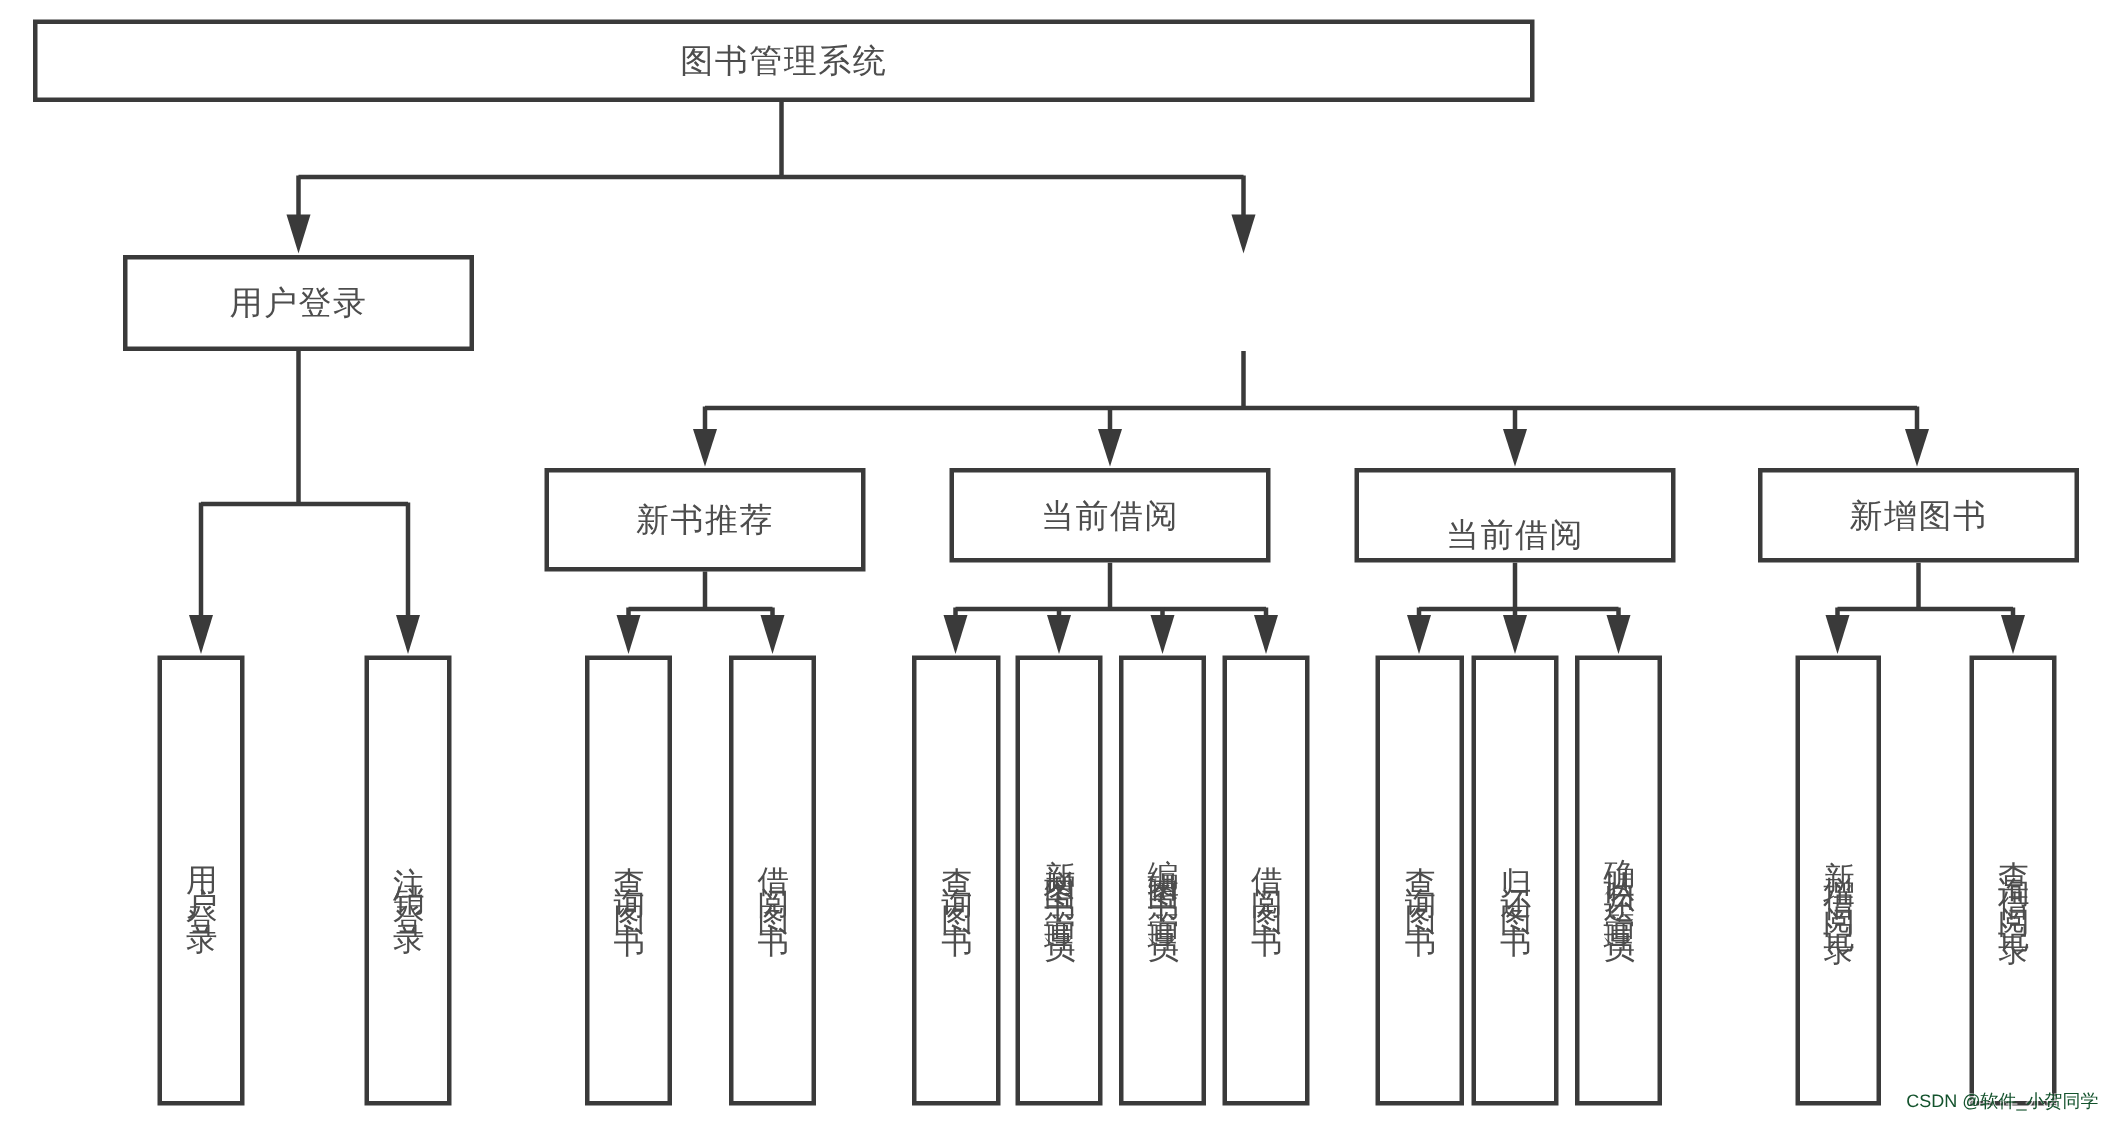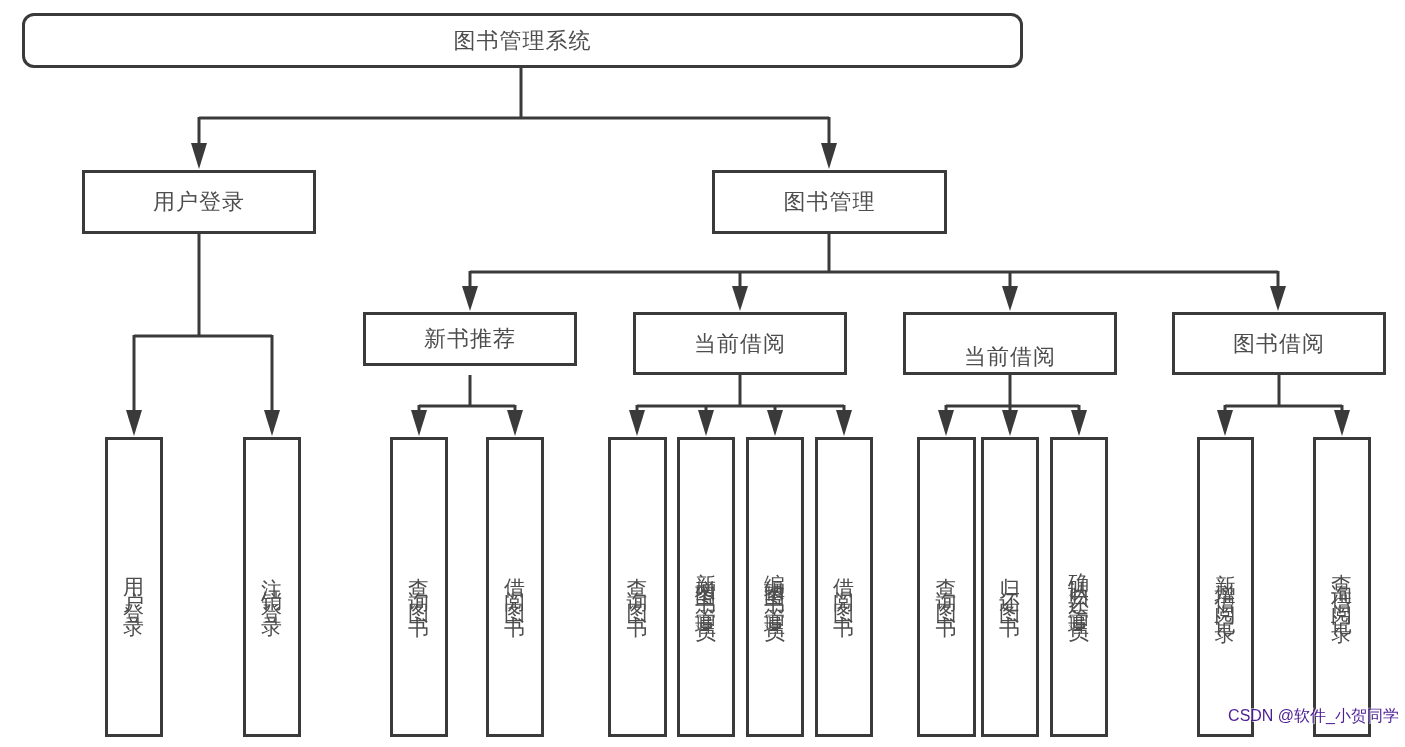--- a/index.html
+++ b/index.html
@@ -44,23 +44,23 @@
     font-size: 21px;
     color: #4d4d4d;
     white-space: nowrap;
   }
   .node.v.v4 span { letter-spacing: 13px; }
   .node.v.v6 span { letter-spacing: 10px; }
   .node.v.v9 span { letter-spacing: 7px; }
   .watermark {
     position: absolute;
     right: 6px;
-    bottom: 20px;
-    font-size: 16px;
-    color: #4c1d95;
+    bottom: 4px;
+    font-size: 12px;
+    color: #14532d;
     text-shadow: 1px 1px 0 rgba(255,255,255,0.85), -1px -1px 0 rgba(255,255,255,0.5);
     z-index: 2;
     white-space: nowrap;
   }
 </style>
 </head>
 <body>
 
 <div class="canvas">
 
@@ -116,42 +116,39 @@
       <polygon points="767,410 783,410 775,436"></polygon>
       <polygon points="836,410 852,410 844,436"></polygon>
       <polygon points="938,410 954,410 946,436"></polygon>
       <polygon points="1002,410 1018,410 1010,436"></polygon>
       <polygon points="1071,410 1087,410 1079,436"></polygon>
       <polygon points="1217,410 1233,410 1225,436"></polygon>
       <polygon points="1334,410 1350,410 1342,436"></polygon>
     </g>
   </svg>
 
-  <div class="node h" style="left:22px; top:13px; width:1001px; height:55px;border-radius:12px;">
+  <div class="node h" style="left:22px; top:13px; width:1001px; height:55px;">
     <span>图书管理系统</span>
   </div>
 
   <div class="node h" style="left:82px; top:170px; width:234px; height:64px;">
     <span>用户登录</span>
   </div>
-  <div class="node h" style="left:712px; top:170px; width:235px; height:64px;">
-    <span>图书管理</span>
-  </div>
 
-  <div class="node h" style="left:363px; top:312px; width:214px; height:54px;">
+  <div class="node h" style="left:363px; top:312px; width:214px; height:69px;">
     <span>新书推荐</span>
   </div>
   <div class="node h" style="left:633px; top:312px; width:214px; height:63px;">
     <span>当前借阅</span>
   </div>
   <div class="node h" style="left:903px; top:312px; width:214px; height:63px;align-items:flex-end;">
     <span>当前借阅</span>
   </div>
   <div class="node h" style="left:1172px; top:312px; width:214px; height:63px;">
-    <span>图书借阅</span>
+    <span>新增图书</span>
   </div>
 
   <div class="node v v4" style="left:105px; top:437px; width:58px; height:300px;">
     <span>用户登录</span>
   </div>
   <div class="node v v4" style="left:243px; top:437px; width:58px; height:300px;">
     <span>注销登录</span>
   </div>
 
   <div class="node v v4" style="left:390px; top:437px; width:58px; height:300px;">

